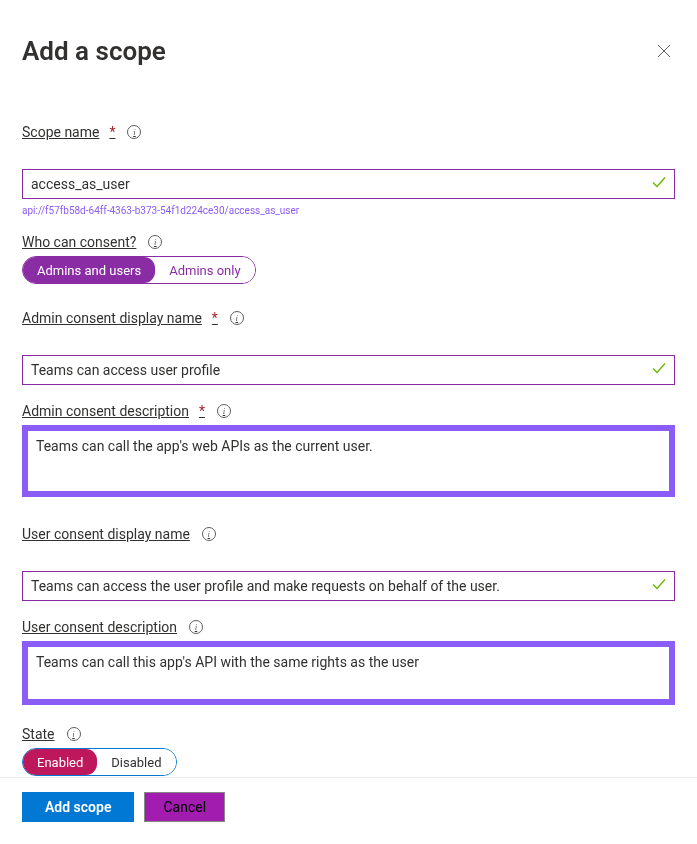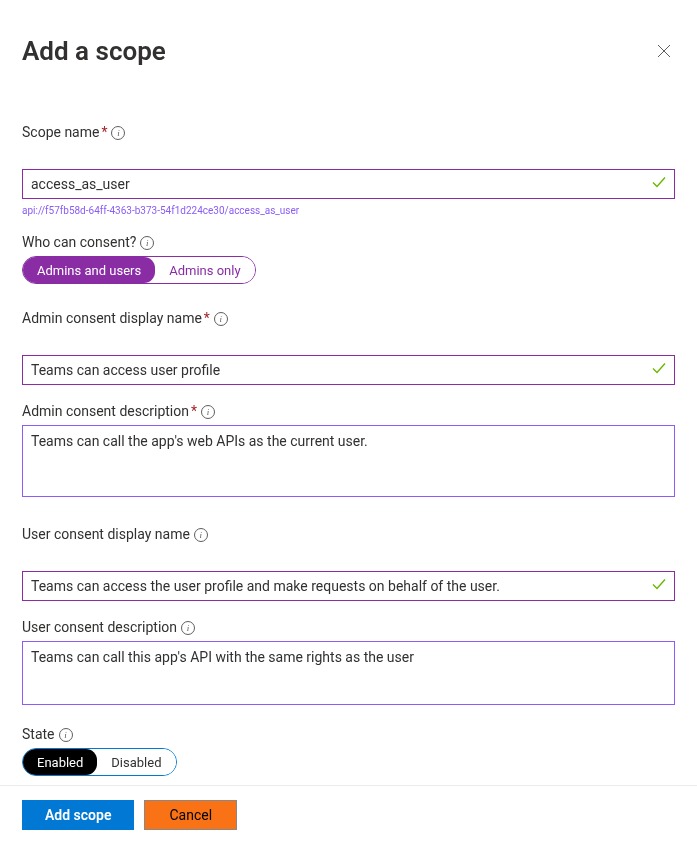--- a/index.html
+++ b/index.html
@@ -32,23 +32,24 @@
   .close-btn {
     cursor: pointer;
     color: #605e5c;
     padding: 4px;
     margin-top: 4px;
   }
   .close-btn svg { display:block; }
   .field { margin-bottom: 18px; }
   .label-row {
     display: flex;
-    align-items: flex-end;
-    gap: 0;
+    align-items: center;
+    gap: 8px;
     margin-bottom: 6px;
+    text-decoration: underline;
   }
   .label-text { color: #323130; }
   .req { color: #a4262c; margin-left: 2px; }
   .info-icon {
     width: 14px; height: 14px;
     border: 1px solid #605e5c;
     border-radius: 50%;
     display: inline-flex;
     align-items: center;
     justify-content: center;
@@ -79,21 +80,21 @@
     color: #6bb700;
     pointer-events: none;
   }
   .helper {
     margin-top: 6px;
     color: #8b5cf6;
     font-size: 10px;
   }
   .textarea {
     width: 100%;
-    border: 1px solid #8b5cf6;
+    border: 6px solid #8b5cf6;
     padding: 6px 8px;
     font-size: 14px;
     font-family: inherit;
     color: #323130;
     resize: none;
     height: 72px;
     line-height: 1.4;
   }
   .textarea.small { height: 64px; }
   .pill-group {
@@ -112,37 +113,37 @@
     color: #8a2da5;
     background: #fff;
     border-radius: 11px;
   }
   .pill.selected {
     background: #8a2da5;
     color: #fff;
   }
   .pill-group.blue { border-color: #0078d4; }
   .pill-group.blue .pill { color: #323130; }
-  .pill-group.blue .pill.selected { background: #000000; color: #fff; }
+  .pill-group.blue .pill.selected { background: #be185d; color: #fff; }
   .footer {
     position: absolute;
-    left: 0; right: 0; bottom: 0;
+    left: 0; right: 0; bottom: 8px;
     border-top: 1px solid #edebe9;
     padding: 14px 22px;
     display: flex;
     gap: 10px;
     background: #fff;
   }
   .btn {
     height: 30px;
-    padding: 0 24px;
+    padding: 0 18px;
     font-size: 14px;
     font-family: inherit;
     border: 1px solid #8a8886;
-    background: #f97316;
+    background: #a21caf;
     cursor: pointer;
   }
   .btn.primary {
     background: #0078d4;
     border-color: #0078d4;
     color: #fff;
     font-weight: 600;
     padding: 0 22px;
   }
   .gap-lg { margin-bottom: 26px; }

